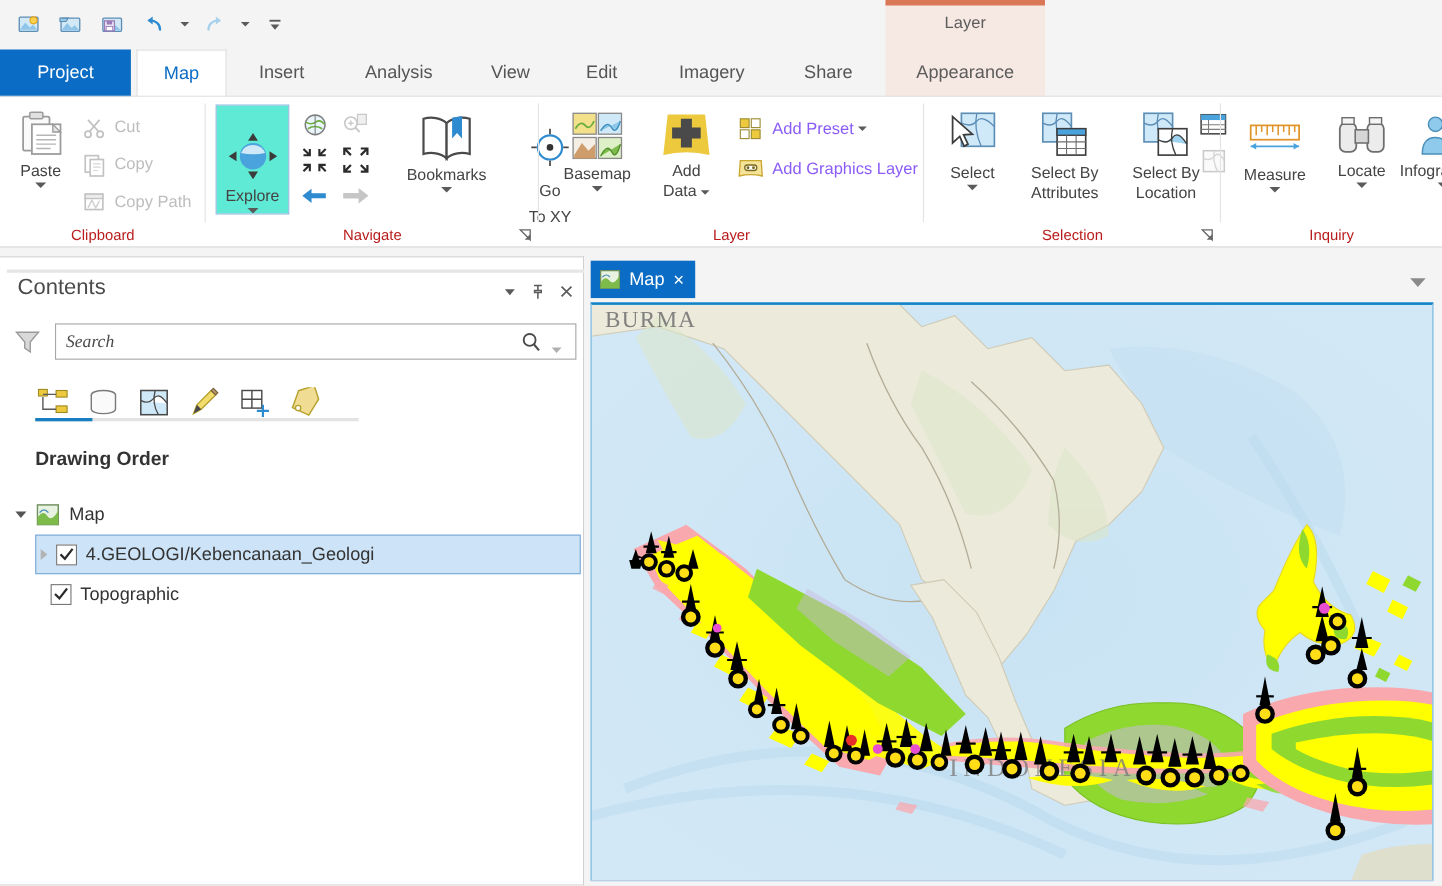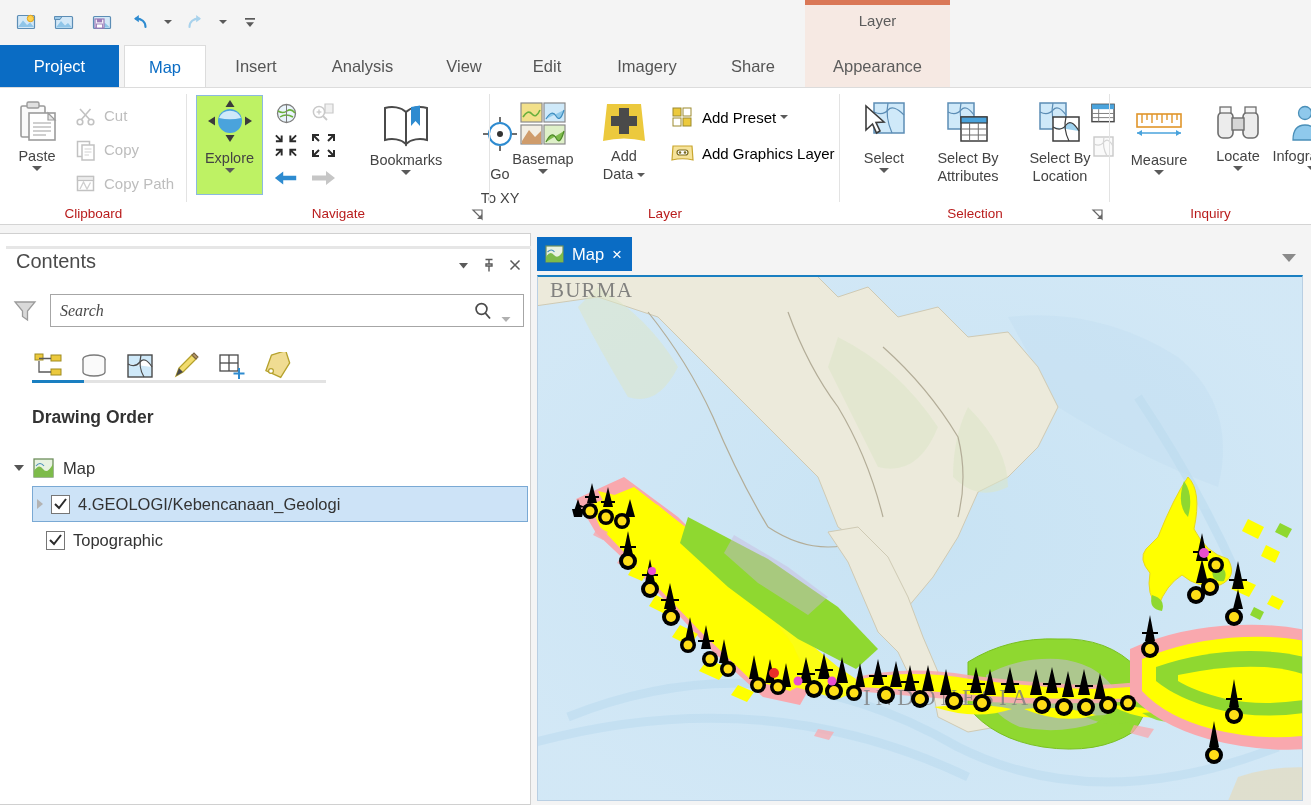--- a/index.html
+++ b/index.html
@@ -41,27 +41,27 @@
   .ribbon{ position:absolute; left:0; top:88px; width:1311px; height:137px; background:#fff;
            border-bottom:1px solid #d4d4d4; }
   .rgroup{ position:absolute; top:0; height:136px; }
   .rgroup .sep{ position:absolute; right:0; top:6px; width:1px; height:108px; background:#e3e3e3; }
   .gname{ position:absolute; bottom:3px; width:100%; text-align:center; font-size:13.5px; color:#b91c1c; }
   .dlg-launch{ position:absolute; bottom:4px; right:6px; width:13px; height:13px; cursor:pointer; }
 
   .bigbtn{ position:absolute; display:flex; flex-direction:column; align-items:center;
            cursor:pointer; user-select:none; }
   .bigbtn .lbl{ font-size:14.5px; color:#444; line-height:15px; text-align:center; margin-top:3px; }
-  .bigbtn.sel{ background:#bef264; outline:1px solid #8cb9e0; }
+  .bigbtn.sel{ background:#5eead4; outline:1px solid #8cb9e0;justify-content:flex-end; }
   .drop-caret{ margin-top:2px; width:0;height:0;border-left:5px solid transparent;border-right:5px solid transparent;border-top:5px solid #5a5a5a;}
   .inline-caret{ display:inline-block; width:0;height:0;vertical-align:middle;
                  border-left:4.5px solid transparent;border-right:4.5px solid transparent;border-top:4.5px solid #5a5a5a; margin-left:4px;}
 
   .smallbtn{ position:absolute; display:flex; align-items:center; gap:7px; cursor:pointer; height:30px; padding:0 4px;}
-  .smallbtn .lbl{ font-size:15px; color:#000000; white-space:nowrap; }
+  .smallbtn .lbl{ font-size:15px; color:#8b5cf6; white-space:nowrap; }
   .smallbtn.dis .lbl{ color:#bdbdbd; }
 
   
   .pane{ position:absolute; left:0; top:233px; width:531px; height:572px; background:#fff;
          border:1px solid #d0d0d0; border-left:none;padding-left:47px; }
   .pane-grip{ position:absolute; left:6px; top:2px; width:1270px; height:5px; }
   .pane-title{ position:absolute; left:16px; top:16px; font-size:20px; color:#4a4a4a; }
   .pane-ctl{ position:absolute; top:20px; width:22px; height:22px; display:flex; align-items:center; justify-content:center; cursor:pointer; color:#555;}
 
   .searchrow{ position:absolute; left:12px; top:60px; width:512px; height:33px; }

